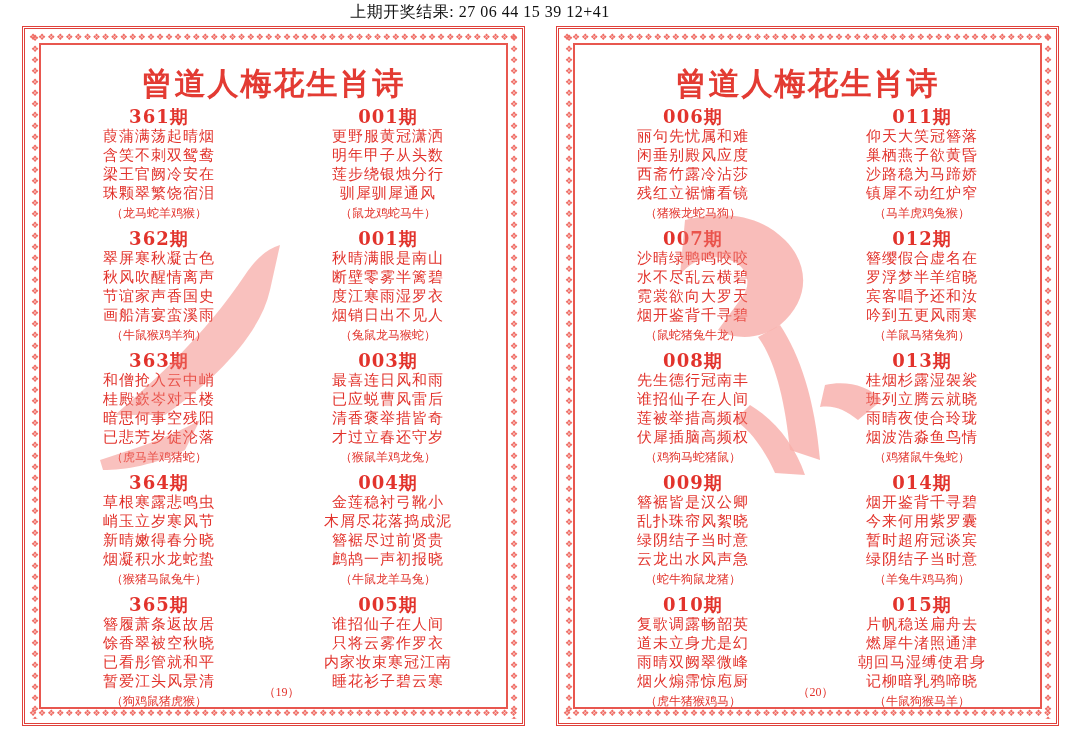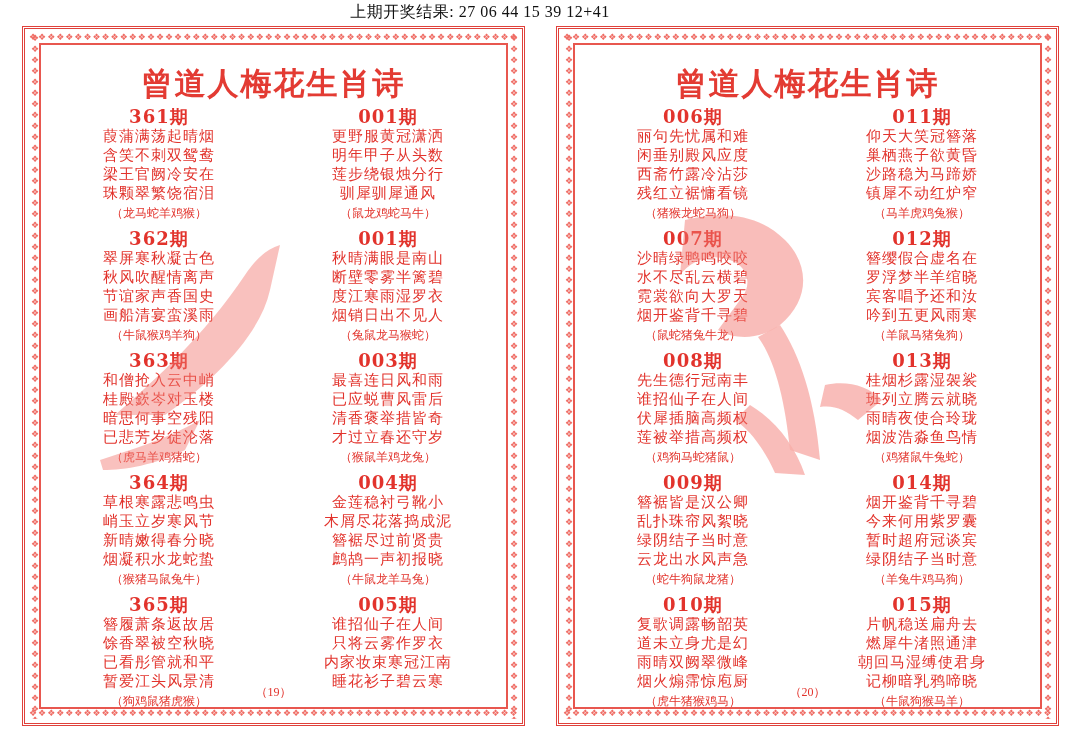--- a/index.html
+++ b/index.html
@@ -132,21 +132,21 @@
     font-size: 12px;
     line-height: 20px;
     font-family: "DejaVu Serif", "Liberation Serif", serif;
     color: #e2332c;
     letter-spacing: 0px;
     white-space: nowrap;
   }
   .page-no {
     position: absolute;
     bottom: 6px;
-    left: 0;
+    left: 8px;
     width: 100%;
     text-align: center;
     font-size: 12px;
     color: #e2332c;
     font-family: "Liberation Serif", "DejaVu Serif", serif;
   }
   .wm-arrow {
     position: absolute;
     pointer-events: none;
     opacity: 0.6;
@@ -283,22 +283,22 @@
             <div class="poem-line">沙晴绿鸭鸣咬咬</div>
             <div class="poem-line">水不尽乱云横碧</div>
             <div class="poem-line">霓裳欲向大罗天</div>
             <div class="poem-line">烟开鉴背千寻碧</div>
             <div class="zodiac">（鼠蛇猪兔牛龙）</div>
           </div>
           <div class="block">
             <div class="block-title">008期</div>
             <div class="poem-line">先生德行冠南丰</div>
             <div class="poem-line">谁招仙子在人间</div>
+            <div class="poem-line">莲被举措高频权</div>
             <div class="poem-line">伏犀插脑高频权</div>
-            <div class="poem-line">莲被举措高频权</div>
             <div class="zodiac">（鸡狗马蛇猪鼠）</div>
           </div>
           <div class="block">
             <div class="block-title">009期</div>
             <div class="poem-line">簪裾皆是汉公卿</div>
             <div class="poem-line">乱扑珠帘风絮晓</div>
             <div class="poem-line">绿阴结子当时意</div>
             <div class="poem-line">云龙出水风声急</div>
             <div class="zodiac">（蛇牛狗鼠龙猪）</div>
           </div>

